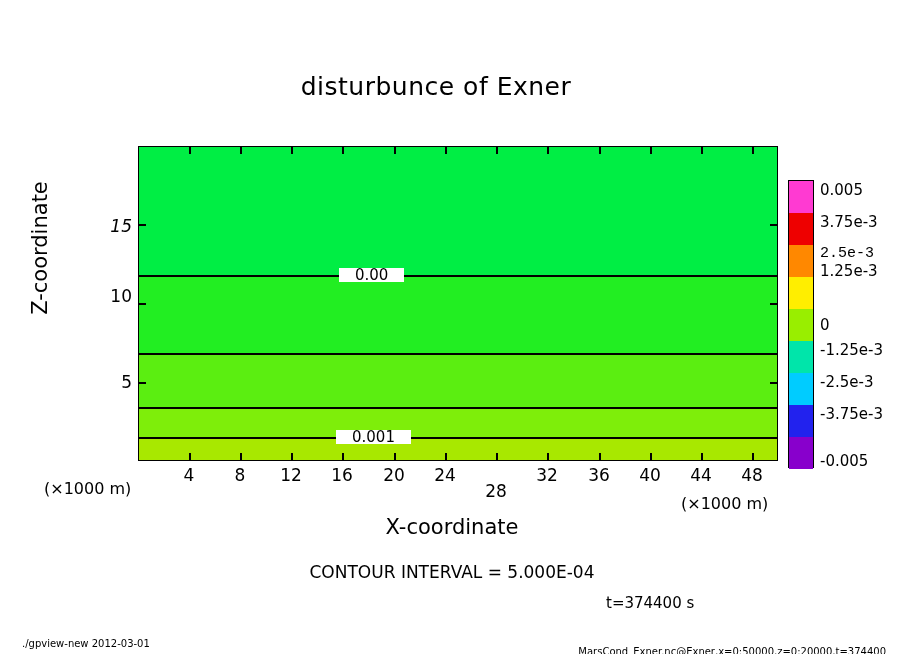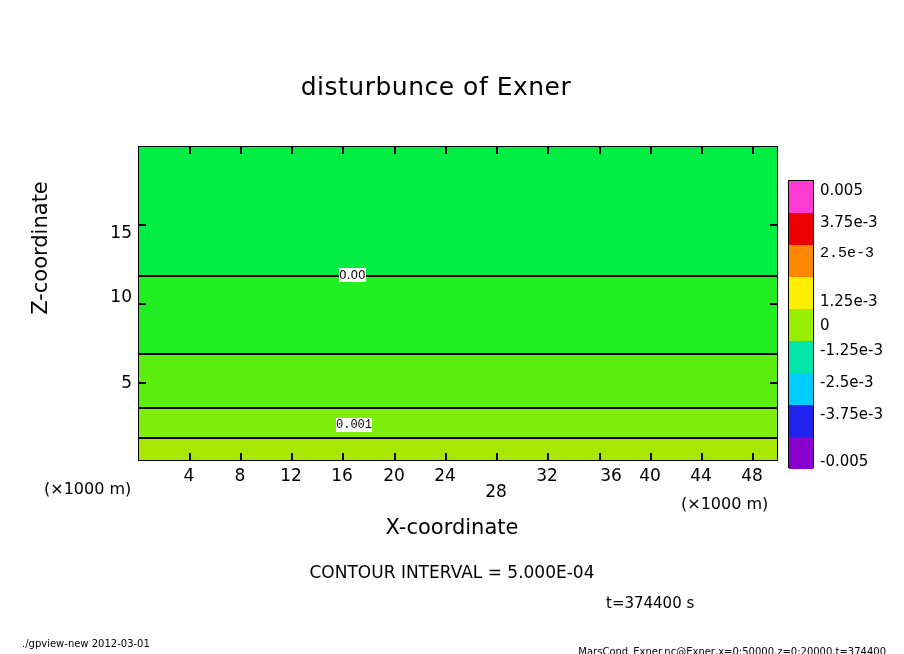--- a/index.html
+++ b/index.html
@@ -44,23 +44,23 @@
   }
   .contour-line {
     position: absolute;
     left: 0;
     width: 100%;
     height: 1.5px;
     background: #000;
   }
   .contour-label {
     position: absolute;
-    font-size: 12px;
+    font-size: 15px;
     background: #ffffff;
-    padding: 0 0;
+    padding: 0 16px;
     line-height: 14px;
   }
 
   
   .tick-x {
     position: absolute;
     width: 1.5px;
     height: 8px;
     background: #000;
     top: 146px;
@@ -187,21 +187,21 @@
   <div class="band" style="top:207px; height:54px; background:#5bee11;"></div>
   <div class="band" style="top:261px; height:30px; background:#7eee0a;"></div>
   <div class="band" style="top:291px; height:24px; background:#a8e800;"></div>
 
   <div class="contour-line" style="top:128px;"></div>
   <div class="contour-line" style="top:206px;"></div>
   <div class="contour-line" style="top:260px;"></div>
   <div class="contour-line" style="top:290px;"></div>
 
   <div class="contour-label" style="left:200px; top:121px;">0.00</div>
-  <div class="contour-label" style="left:197px; top:271px;font-family:Liberation Mono, monospace;">0.001</div>
+  <div class="contour-label" style="left:197px; top:283px;">0.001</div>
 </div>
 
 <div class="tick-x" style="left:189px;"></div>
 <div class="tick-x" style="left:240px;"></div>
 <div class="tick-x" style="left:291px;"></div>
 <div class="tick-x" style="left:342px;"></div>
 <div class="tick-x" style="left:394px;"></div>
 <div class="tick-x" style="left:445px;"></div>
 <div class="tick-x" style="left:496px;"></div>
 <div class="tick-x" style="left:547px;"></div>
@@ -232,26 +232,26 @@
 <div class="tick-y right" style="top:224px;"></div>
 
 <div class="xlabel-tick" style="left:169px;">4</div>
 <div class="xlabel-tick" style="left:220px;">8</div>
 <div class="xlabel-tick" style="left:271px;">12</div>
 <div class="xlabel-tick" style="left:322px;">16</div>
 <div class="xlabel-tick" style="left:374px;">20</div>
 <div class="xlabel-tick" style="left:425px;">24</div>
 <div class="xlabel-tick" style="left:476px;margin-top:16px;">28</div>
 <div class="xlabel-tick" style="left:527px;">32</div>
-<div class="xlabel-tick" style="left:591px;">36</div>
+<div class="xlabel-tick" style="left:579px;">36</div>
 <div class="xlabel-tick" style="left:630px;">40</div>
 <div class="xlabel-tick" style="left:681px;">44</div>
 <div class="xlabel-tick" style="left:732px;">48</div>
 
-<div class="ylabel-tick" style="top:222px;">15</div>
+<div class="ylabel-tick" style="top:216px;font-style:italic;">15</div>
 <div class="ylabel-tick" style="top:286px;">10</div>
 <div class="ylabel-tick" style="top:372px;">5</div>
 
 <div class="axis-title-x">X-coordinate</div>
 <div class="axis-title-y">Z-coordinate</div>
 
 <div class="unit-left">(×1000 m)</div>
 <div class="unit-right">(×1000 m)</div>
 
 <div class="colorbar">
@@ -262,21 +262,21 @@
   <div class="cb-cell" style="background:#99ee00;"></div>
   <div class="cb-cell" style="background:#00e5aa;"></div>
   <div class="cb-cell" style="background:#00ccff;"></div>
   <div class="cb-cell" style="background:#2222ee;"></div>
   <div class="cb-cell" style="background:#8800cc;"></div>
 </div>
 
 <div class="cb-tick-label" style="top:181px;">0.005</div>
 <div class="cb-tick-label" style="top:213px;">3.75e-3</div>
 <div class="cb-tick-label" style="top:245px;font-family:Liberation Mono, monospace;">2.5e-3</div>
-<div class="cb-tick-label" style="top:292px;text-align:center;">1.25e-3</div>
+<div class="cb-tick-label" style="top:262px;text-align:center;">1.25e-3</div>
 <div class="cb-tick-label" style="top:316px;">0</div>
 <div class="cb-tick-label" style="top:341px;">-1.25e-3</div>
 <div class="cb-tick-label" style="top:373px;">-2.5e-3</div>
 <div class="cb-tick-label" style="top:405px;">-3.75e-3</div>
 <div class="cb-tick-label" style="top:452px;">-0.005</div>
 
 <div class="contour-interval">CONTOUR INTERVAL = 5.000E-04</div>
 <div class="time-text">t=374400 s</div>
 <div class="footer-left">./gpview-new   2012-03-01</div>
 <div class="footer-right">MarsCond_Exner.nc@Exner,x=0:50000,z=0:20000,t=374400</div>

